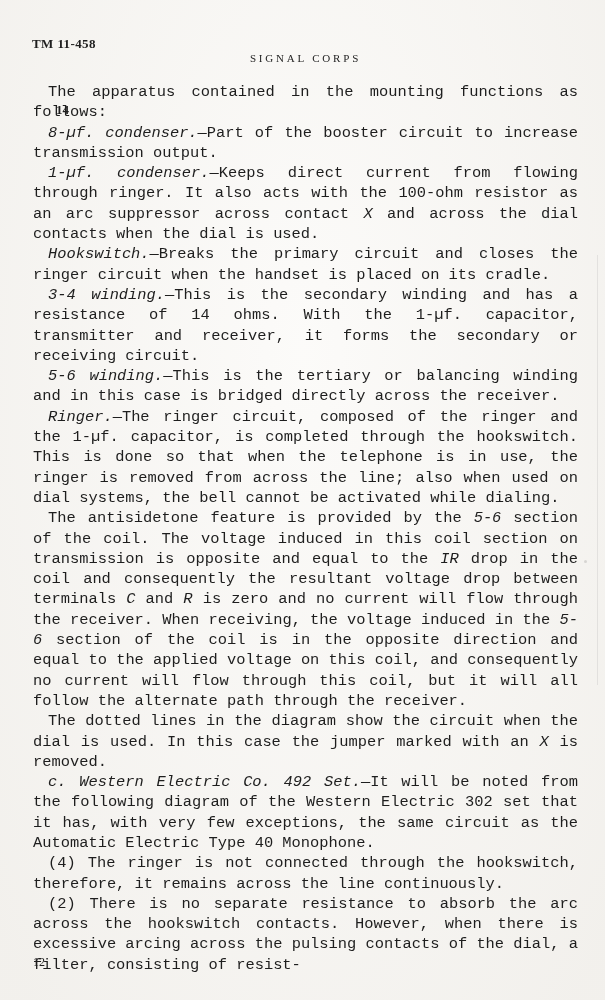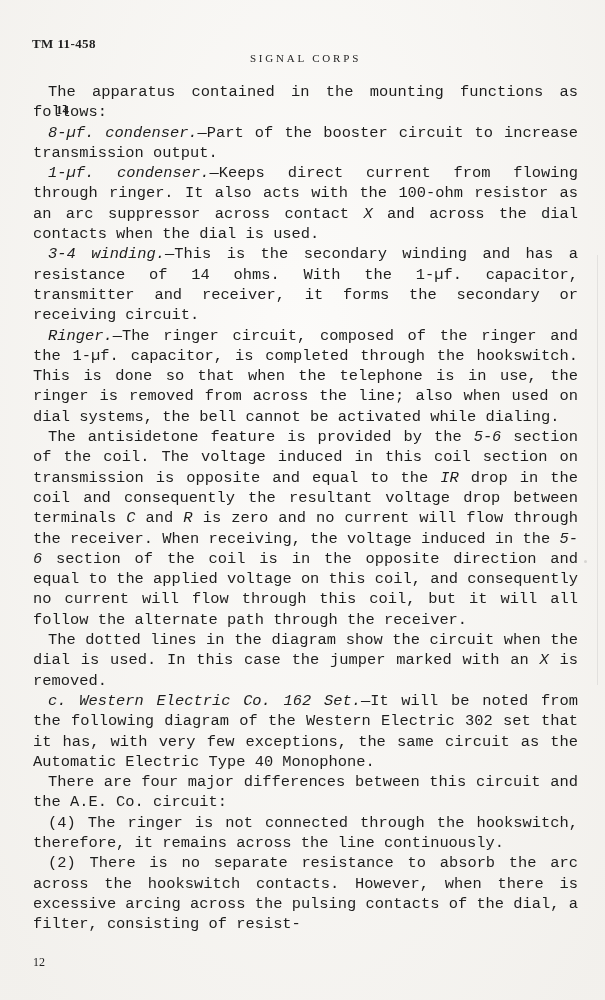--- a/index.html
+++ b/index.html
@@ -101,26 +101,27 @@
   <div class="manual-number">TM 11-458</div>
 
   <div class="paragraph-ref">14</div>
 
   <div class="running-head">SIGNAL CORPS</div>
 
   <main class="body-text">
       <p class="para"><span>The apparatus contained in the mounting functions as follows:</span></p>
       <p class="para"><span class="it">8-µf. condenser.</span><span>—Part of the booster circuit to increase transmission output.</span></p>
       <p class="para"><span class="it">1-µf. condenser.</span><span>—Keeps direct current from flowing through ringer. It also acts with the 100-ohm resistor as an arc suppressor across contact </span><span class="it">X</span><span> and across the dial contacts when the dial is used.</span></p>
+      <p class="para"><span class="it">Hookswitch.</span><span>—Breaks the primary circuit and closes the ringer circuit when the handset is placed on its cradle.</span></p>
       <p class="para"><span class="it">3-4 winding.</span><span>—This is the secondary winding and has a resistance of 14 ohms. With the 1-µf. capacitor, transmitter and receiver, it forms the secondary or receiving circuit.</span></p>
+      <p class="para"><span class="it">5-6 winding.</span><span>—This is the tertiary or balancing winding and in this case is bridged directly across the receiver.</span></p>
       <p class="para"><span class="it">Ringer.</span><span>—The ringer circuit, composed of the ringer and the 1-µf. capacitor, is completed through the hookswitch. This is done so that when the telephone is in use, the ringer is removed from across the line; also when used on dial systems, the bell cannot be activated while dialing.</span></p>
       <p class="para"><span>The antisidetone feature is provided by the </span><span class="it">5-6</span><span> section of the coil. The voltage induced in this coil section on transmission is opposite and equal to the </span><span class="it">IR</span><span> drop in the coil and consequently the resultant voltage drop between terminals </span><span class="it">C</span><span> and </span><span class="it">R</span><span> is zero and no current will flow through the receiver. When receiving, the voltage induced in the </span><span class="it">5-6</span><span> section of the coil is in the opposite direction and equal to the applied voltage on this coil, and consequently no current will flow through this coil, but it will all follow the alternate path through the receiver.</span></p>
       <p class="para"><span>The dotted lines in the diagram show the circuit when the dial is used. In this case the jumper marked with an </span><span class="it">X</span><span> is removed.</span></p>
-      <p class="para"><span class="it">c. Western Electric Co. 162 Set.</span><span>—It will be noted from the following diagram of the Western Electric 302 set that it has, with very few exceptions, the same circuit as the Automatic Electric Type 40 Monophone.</span></p>
-      <p class="para"><span>There are four major differences between this circuit and the A.E. Co. circuit:</span></p>
+      <p class="para"><span class="it">c. Western Electric Co. 492 Set.</span><span>—It will be noted from the following diagram of the Western Electric 302 set that it has, with very few exceptions, the same circuit as the Automatic Electric Type 40 Monophone.</span></p>
       <p class="para"><span>(4) The ringer is not connected through the hookswitch, therefore, it remains across the line continuously.</span></p>
       <p class="para"><span>(2) There is no separate resistance to absorb the arc across the hookswitch contacts. However, when there is excessive arcing across the pulsing contacts of the dial, a filter, consisting of resist-</span></p>
     </main>
 
   <span class="edge-line"></span>
   <span class="edge-smudge"></span>
 
   <div class="page-footer">12</div>
 
 </div>

